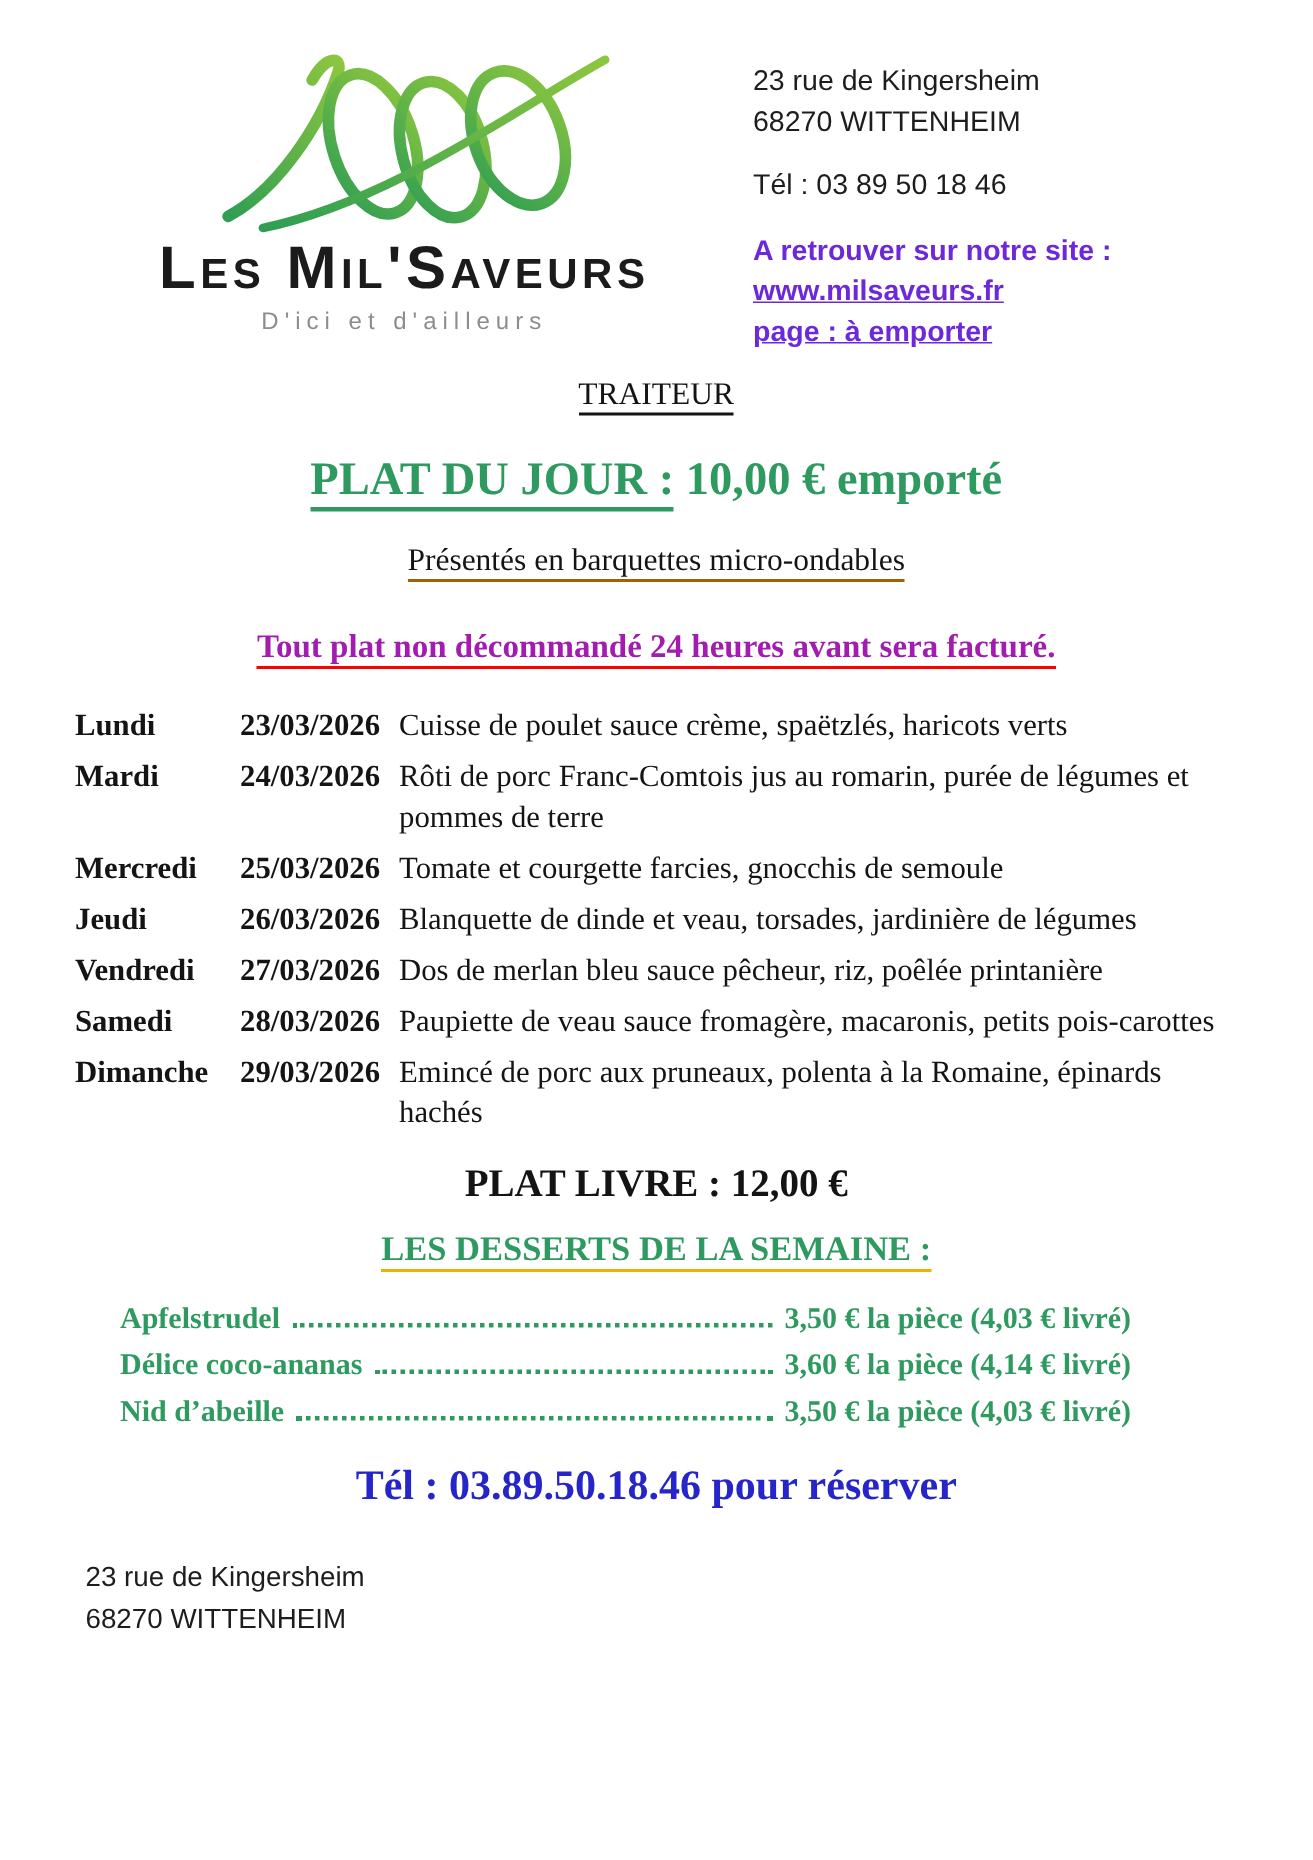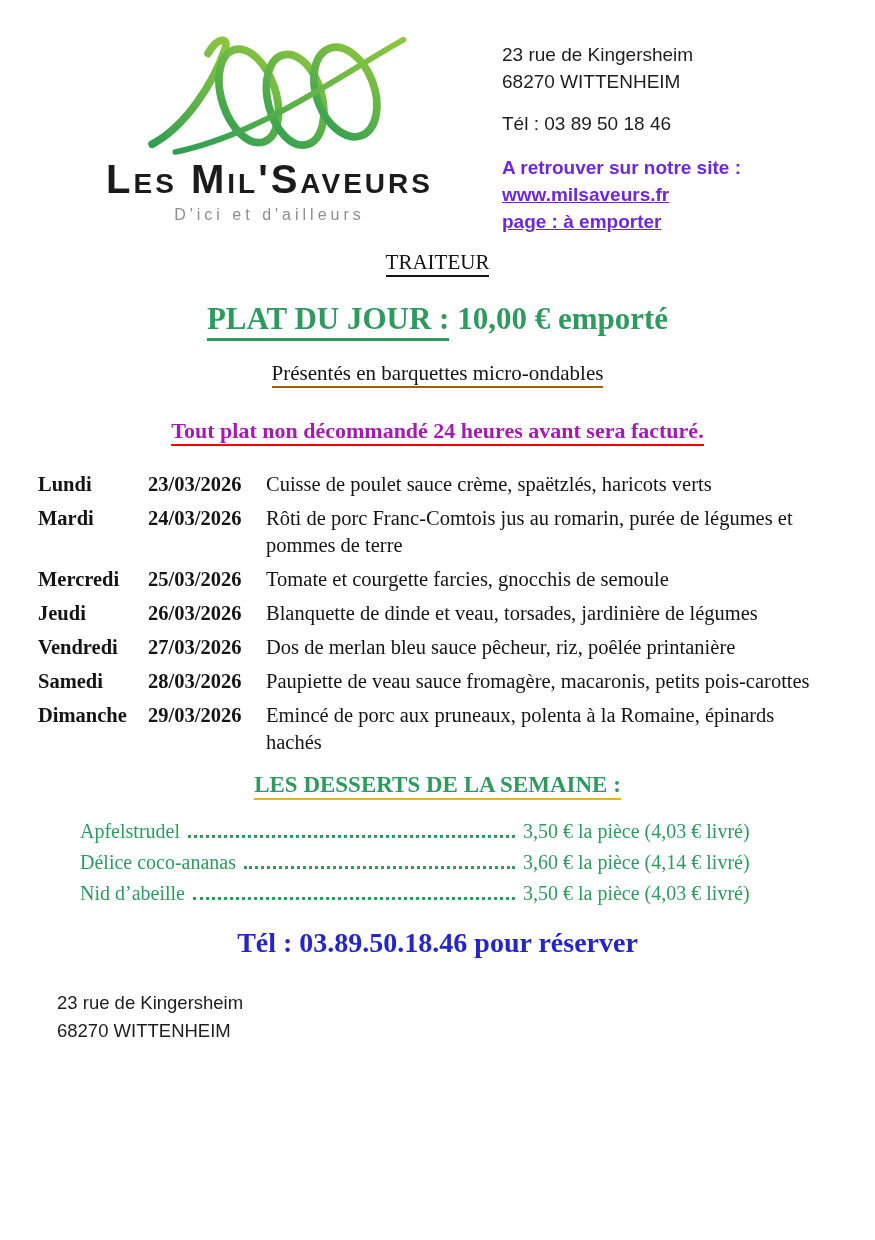--- a/index.html
+++ b/index.html
@@ -34,26 +34,26 @@
   .h-traiteur span{border-bottom:2px solid #141414;padding-bottom:1px;}
   .h-pdj{margin-top:26px;font-size:31px;font-weight:700;color:#2e9a60;}
   .h-pdj .u{border-bottom:3px solid #2e9a60;padding-bottom:2px;}
   .h-sub{margin-top:24px;font-size:21px;}
   .h-sub span{border-bottom:2px solid #a16207;padding-bottom:1px;}
   .h-warn{margin-top:32px;font-size:22px;font-weight:700;color:#a21caf;}
   .h-warn span{border-bottom:2px solid #fd0000;padding-bottom:1px;}
   
   .menu{margin:27px 58px 0 38px;font-size:20.5px;line-height:1.32;}
   .menu-row{display:grid;grid-template-columns:110px 118px 1fr;margin-bottom:7px;}
-  .menu-row .day,.menu-row .date{font-weight:700;}
+  .menu-row .day,.menu-row .date{font-weight:700;margin-left:12px;}
   
   .plat-livre{margin-top:18px;font-size:26px;font-weight:700;}
   .desserts-title{margin-top:16px;font-size:23px;font-weight:700;color:#2e9a60;}
   .desserts-title span{border-bottom:2px solid #eab308;padding-bottom:1px;}
-  .desserts{margin:22px 68px 0 80px;color:#2e9a60;font-weight:400;font-size:20px;}
+  .desserts{margin:22px 68px 0 80px;color:#2e9a60;font-weight:700;font-size:20px;}
   .dessert-row{display:flex;align-items:baseline;margin-bottom:8px;}
   .dessert-row .dots{flex:1;border-bottom:3px dotted #2e9a60;margin:0 8px 4px 8px;min-width:30px;}
   .dessert-row .price{width:284px;text-align:left;white-space:nowrap;}
   
   .tel-line{margin-top:22px;font-size:28px;font-weight:700;color:#2525c9;}
   .footer{
     display:flex;margin-top:30px;padding-left:57px;
     font-family:"Liberation Sans", sans-serif;font-size:18.5px;line-height:1.5;color:#1d1d1d;
   }
   .footer .addr{width:333px;}
@@ -143,20 +143,21 @@
       <span class="date">28/03/2026</span>
       <span class="dish">Paupiette de veau sauce fromagère, macaronis, petits pois-carottes</span>
     </div>
     <div class="menu-row">
       <span class="day">Dimanche</span>
       <span class="date">29/03/2026</span>
       <span class="dish">Emincé de porc aux pruneaux, polenta à la Romaine, épinards hachés</span>
     </div>
   </div>
 
+  <div class="plat-livre center">PLAT LIVRE : 12,00 €</div>
 
   <div class="desserts-title center">
     <span>LES DESSERTS DE LA SEMAINE :</span>
   </div>
 
   <div class="desserts">
     <div class="dessert-row">
       <span class="name">Apfelstrudel</span>
       <span class="dots"></span>
       <span class="price">3,50 € la pièce (4,03 € livré)</span>

